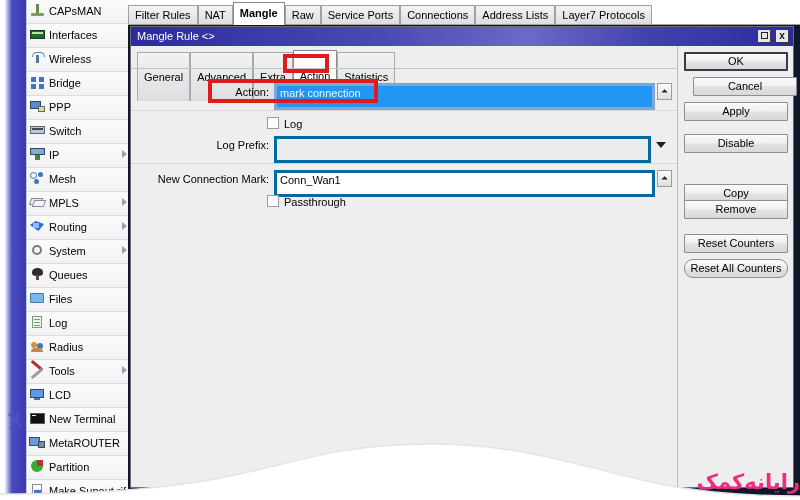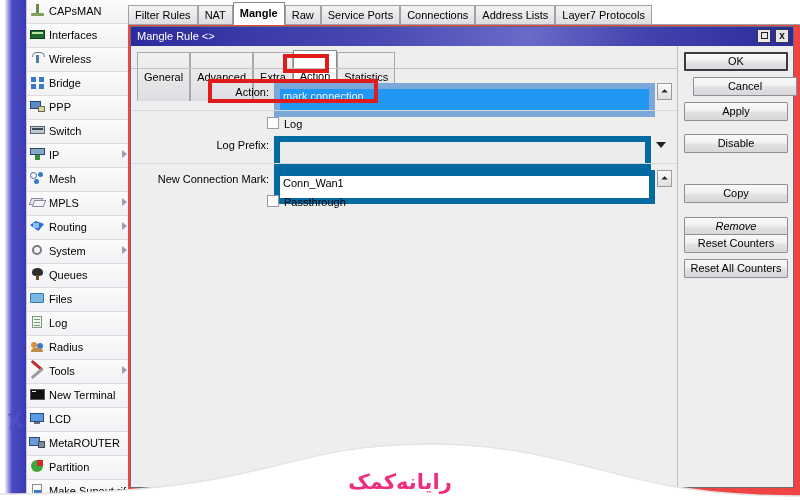--- a/index.html
+++ b/index.html
@@ -96,21 +96,21 @@
   .ic-meta i:nth-child(1){left:0px;top:2px;width:11px;height:9px;background:#6a9ad8;border:1px solid #2a4a7a;box-sizing:border-box;}
   .ic-meta i:nth-child(2){left:9px;top:6px;width:7px;height:7px;background:#7a8a9a;border:1px solid #3a4a5a;box-sizing:border-box;}
   .ic-part i:nth-child(1){left:2px;top:1px;width:12px;height:12px;border-radius:50%;background:#3aa83a;}
   .ic-part i:nth-child(2){left:8px;top:1px;width:6px;height:6px;background:#d02a2a;}
   .ic-supout i:nth-child(1){left:3px;top:1px;width:10px;height:12px;background:#fbfbfb;border:1px solid #8a8a9a;box-sizing:border-box;}
   .ic-supout i:nth-child(2){left:5px;top:7px;width:7px;height:4px;background:#3a78c8;}
 
   
   #main{
     position:absolute;left:128px;top:0;width:672px;height:500px;
-    background:#ef4444;
+    background:#0f172a;
   }
   #tabbar{
     position:absolute;left:0;top:0;width:672px;height:24px;
     background:#ffffff;
   }
   .wtab{
     position:relative;float:left;height:19px;line-height:19px;
     margin-top:5px;padding:0 6px;
     border:1px solid #a0a0a8;border-bottom:none;
     background:linear-gradient(to bottom,#f4f4f4,#dcdce0);
@@ -170,22 +170,22 @@
   }
   .dtab.sel{
     background:#ffffff;margin-top:1px;height:18px;line-height:18px;
     border-color:#8a8a92;
   }
   #dtabline{position:absolute;left:0;top:22px;width:546px;height:1px;background:#c4c4c8;}
 
   .frow{position:absolute;left:0;width:546px;}
   .flabel{position:absolute;text-align:right;font-size:11px;line-height:17px;color:#000;}
   .fin{
-    position:absolute;height:34px;box-sizing:border-box;
-    border:6px solid #0369a1;background:#ffffff;
+    position:absolute;height:27px;box-sizing:border-box;
+    border:3px solid #0369a1;background:#ffffff;
     font-size:11px;line-height:15px;padding-left:3px;color:#000;
   }
   .fin.grey{background:#ececec;}
   .fin.sel{background:#2196f3;color:#ffffff;border-color:#7aa8d8;}
   .fin.sel .selt{background:#2196f3;color:#e8f4ff;}
   .spin{
     position:absolute;width:15px;height:17px;box-sizing:border-box;
     border:1px solid #9a9aa2;
     background:linear-gradient(to bottom,#fbfbfb,#dededf);
     text-align:center;font-size:9px;line-height:15px;color:#222;cursor:default;
@@ -218,21 +218,21 @@
   .redbox{position:absolute;border:4px solid #e01b1b;box-sizing:border-box;z-index:40;pointer-events:none;}
   #redbox-tab{left:283px;top:54px;width:46px;height:19px;}
   #redbox-action{left:208px;top:79px;width:170px;height:24px;}
 
   
   #wm-wave{
     position:absolute;left:0;bottom:0;width:800px;height:60px;z-index:60;
     pointer-events:none;
   }
   #wm-text{
-    position:absolute;left:0;bottom:6px;width:800px;text-align:center;
+    position:absolute;left:0;bottom:6px;width:800px;text-align:right;
     font-size:21px;font-weight:bold;color:#ef2d7e;z-index:61;
     font-family:"DejaVu Sans",sans-serif;direction:rtl;
     letter-spacing:-1px;pointer-events:none;
   }
 </style>
 </head>
 <body>
 
 <div id="sidebar">
   <div id="sidebar-blue"></div>
@@ -286,24 +286,24 @@
       <span class="ic ic-log"><i></i><i></i></span><span class="lbl">Log</span></div>
 
     <div class="mrow">
       <span class="ic ic-radius"><i></i><i></i><i></i></span><span class="lbl">Radius</span></div>
 
     <div class="mrow">
       <span class="ic ic-tools"><i></i><i></i></span><span class="lbl">Tools</span>
       <span class="arr"></span></div>
 
     <div class="mrow">
+      <span class="ic ic-lcd"><i></i><i></i></span><span class="lbl">LCD</span></div>
+
+    <div class="mrow">
       <span class="ic ic-term"><i></i><i></i></span><span class="lbl">New Terminal</span></div>
-
-    <div class="mrow">
-      <span class="ic ic-lcd"><i></i><i></i></span><span class="lbl">LCD</span></div>
 
     <div class="mrow">
       <span class="ic ic-meta"><i></i><i></i></span><span class="lbl">MetaROUTER</span></div>
 
     <div class="mrow">
       <span class="ic ic-part"><i></i><i></i></span><span class="lbl">Partition</span></div>
 
     <div class="mrow">
       <span class="ic ic-supout"><i></i><i></i></span><span class="lbl">Make Supout.rif</span></div>
 
@@ -383,23 +383,23 @@
           <div class="chklbl" style="left:153px;top:2px;">Passthrough</div>
         </div>
       </div>
 
       <div id="rightpanel">
         <div class="rbtn def" style="top:6px;">OK</div>
         <div class="rbtn" style="top:31px;margin-left:9px;">Cancel</div>
         <div class="rbtn" style="top:56px;">Apply</div>
         <div class="rbtn" style="top:88px;">Disable</div>
         <div class="rbtn" style="top:138px;">Copy</div>
-        <div class="rbtn" style="top:171px;font-style:italic;">Remove</div>
+        <div class="rbtn" style="top:154px;">Remove</div>
         <div class="rbtn" style="top:188px;">Reset Counters</div>
-        <div class="rbtn" style="top:213px;">Reset All Counters</div>
+        <div class="rbtn" style="top:213px;border-radius:9px;">Reset All Counters</div>
       </div>
 
     </div>
   </div>
 </div>
 
 <div class="redbox" id="redbox-tab"></div>
 <div class="redbox" id="redbox-action"></div>
 
 <svg id="wm-wave" viewBox="0 0 800 60" preserveAspectRatio="none">

